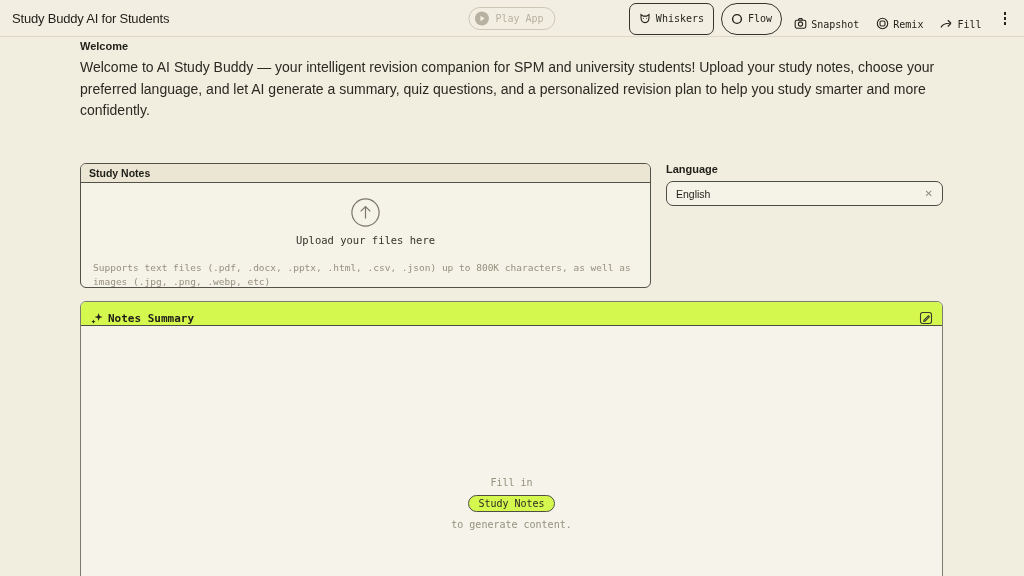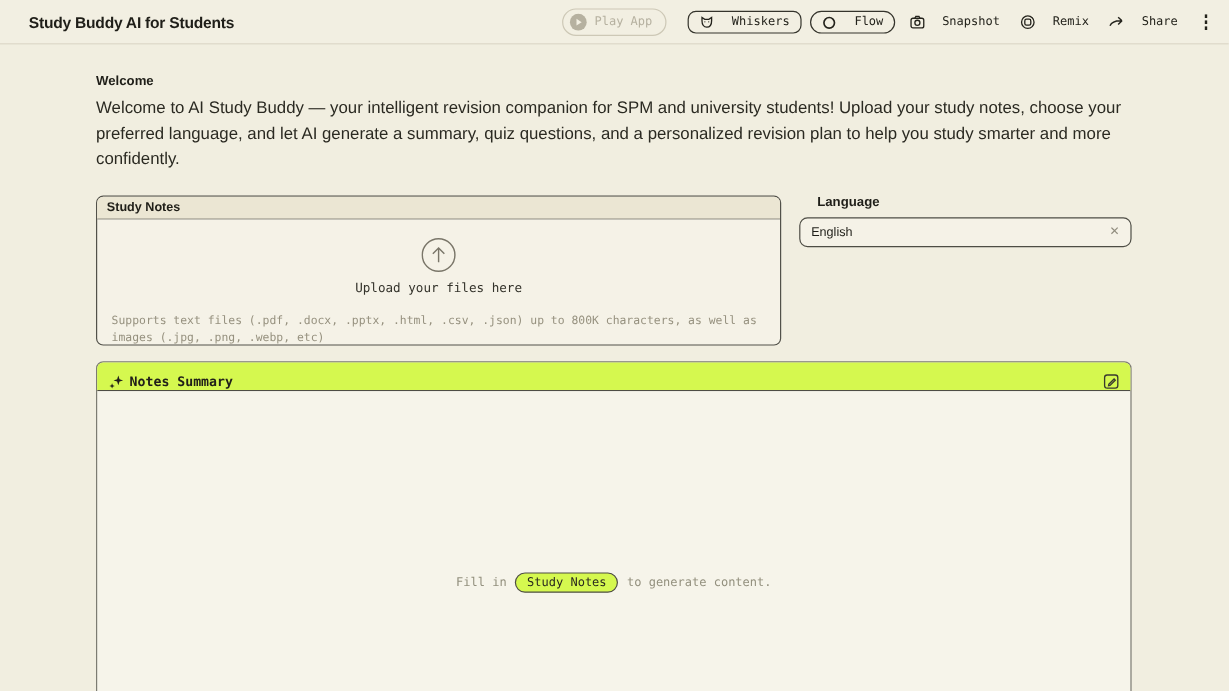--- a/index.html
+++ b/index.html
@@ -12,56 +12,56 @@
   }
   .mono { font-family:"DejaVu Sans Mono", monospace; }
 
   
   .topbar {
     position:absolute; left:0; top:0; width:1024px; height:37px;
     background:#f2efe2; border-bottom:1px solid #ddd8c7;
     display:flex; align-items:center;
   }
   .app-title {
-    position:absolute; left:24px; top:0; height:37px; line-height:37px;
-    font-size:13px; font-weight:bold; letter-spacing:-0.2px; color:#1f1e18;
+    position:absolute; left:12px; top:0; height:37px; line-height:37px;
+    font-size:13px; font-weight:normal; letter-spacing:-0.2px; color:#1f1e18;
   }
   .play-btn {
     position:absolute; left:50%; top:7px; transform:translateX(-50%);
     height:23px; padding:0 11px 0 5px;
     display:flex; align-items:center; gap:6px;
     border:1px solid #cdc8b6; border-radius:999px;
     background:transparent; color:#b6b1a0;
     font-size:10px; cursor:default;
   }
   .topbar-right {
     position:absolute; right:12px; top:0; height:37px;
     display:flex; align-items:center; gap:7px;
   }
   .pill-btn {
-    display:flex; align-items:center; gap:15px;
+    display:flex; align-items:center; gap:5px;
     border:1.2px solid #35342c; background:transparent;
-    padding:0 9px; height:19px; color:#24231c;
+    padding:0 9px; height:32px; color:#24231c;
     font-size:10px; cursor:pointer;
   }
   .pill-rect { border-radius:7px; }
   .pill-round { border-radius:999px; }
   .flat-btn {
-    display:flex; align-items:center; gap:14px;
+    display:flex; align-items:flex-end; gap:4px;
     border:none; background:transparent; color:#24231c;
     font-size:10px; padding:0 5px; height:22px; cursor:pointer;
   }
   .kebab {
     display:flex; flex-direction:column; gap:2.5px;
     padding:4px 6px; margin-left:4px; cursor:pointer;
   }
   .kebab i { width:2.5px; height:2.5px; background:#24231c; display:block; }
 
   
-  .welcome { position:absolute; left:80px; top:62px; width:868px; }
+  .welcome { position:absolute; left:80px; top:40px; width:868px; }
   .welcome h3 { font-size:11px; font-weight:bold; color:#1f1e18; margin-bottom:5px; }
   .welcome p { font-size:14px; line-height:1.55; color:#2b2a22; }
 
   
   .card {
     position:absolute; left:80px; top:163px; width:571px; height:125px;
     background:#f5f2e7; border:1px solid #52514a; border-radius:6px;
   }
   .card-header {
     height:19px; background:#ebe6d3; border-bottom:1px solid #52514a;
@@ -74,21 +74,21 @@
   }
   .upload-icon { color:#7a7669; }
   .upload-label { font-size:10.5px; font-weight:normal; color:#34332b; margin-top:7px; }
   .supports {
     font-size:9.5px; color:#96917f; margin-top:15px; text-align:left;
     width:545px; line-height:1.5;
   }
 
   
   .language { position:absolute; left:666px; top:163px; width:277px; }
-  .language-label { font-size:11px; font-weight:bold; color:#1f1e18;margin-left:15px; }
+  .language-label { font-size:11px; font-weight:bold; color:#1f1e18; }
   .language-input {
     margin-top:6px; height:25px; background:#f5f2e7;
     border:1.2px solid #4e4d45; border-radius:7px;
     display:flex; align-items:center; padding:0 9px;
   }
   .language-input input {
     flex:1; border:none; outline:none; background:transparent;
     font-family:"Liberation Sans", sans-serif; font-size:10.5px; color:#1f1e18;
   }
   .clear-x { color:#8f8b7d; font-size:10px; cursor:pointer; line-height:1; }
@@ -102,22 +102,22 @@
     height:24px; background:#d5f84f; border-bottom:1px solid #4e4d45;
     border-radius:5px 5px 0 0; display:flex; align-items:flex-end; padding:0 9px;
   }
   .panel-title { font-size:11px; font-weight:bold; color:#21201a; margin-left:5px; }
   .edit-btn {
     margin-left:auto; background:none; border:none; padding:0;
     color:#3a392f; cursor:pointer; display:flex; align-items:center;
   }
   .panel-message {
     position:absolute; left:0; top:175px; width:100%;
-    display:flex; align-items:center; justify-content:center; gap:7px;
-    font-size:10px; color:#93907e;
+    display:flex; align-items:center; gap:7px;
+    font-size:10px; color:#93907e;flex-direction:column;
   }
   .chip {
     background:#d5f84f; border:1px solid #4e4d45; border-radius:999px;
     padding:2px 9px; color:#2a291f; font-size:10px;
   }
 </style>
 </head>
 <body>
 
 <header class="topbar">
@@ -174,21 +174,21 @@
       </span>
       <span>Remix</span>
     </button>
 
     <button class="flat-btn mono">
       <span style="display:flex">
         <svg width="13" height="11" viewBox="0 0 13 11" fill="none" stroke="#24231c" stroke-width="1.2">
           <path d="M1 8.5 C2.5 5 6 4 11 4.3 M11 4.3 L7.8 1.3 M11 4.3 L7.8 7.5"></path>
         </svg>
       </span>
-      <span>Share</span>
+      <span>Fill</span>
     </button>
 
     <div class="kebab">
         <i></i>
         <i></i>
         <i></i>
       </div>
   </div>
 </header>
 

